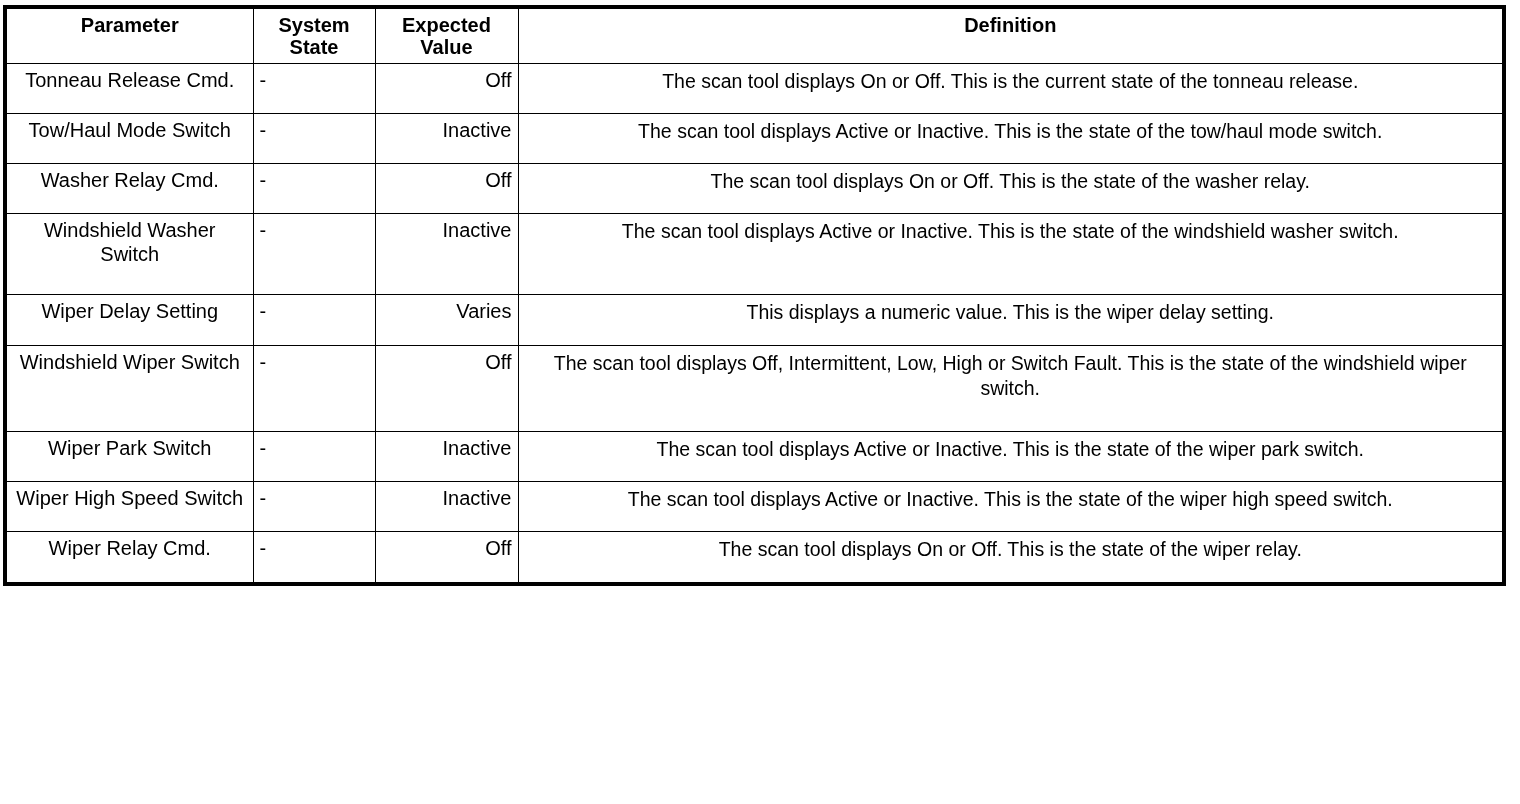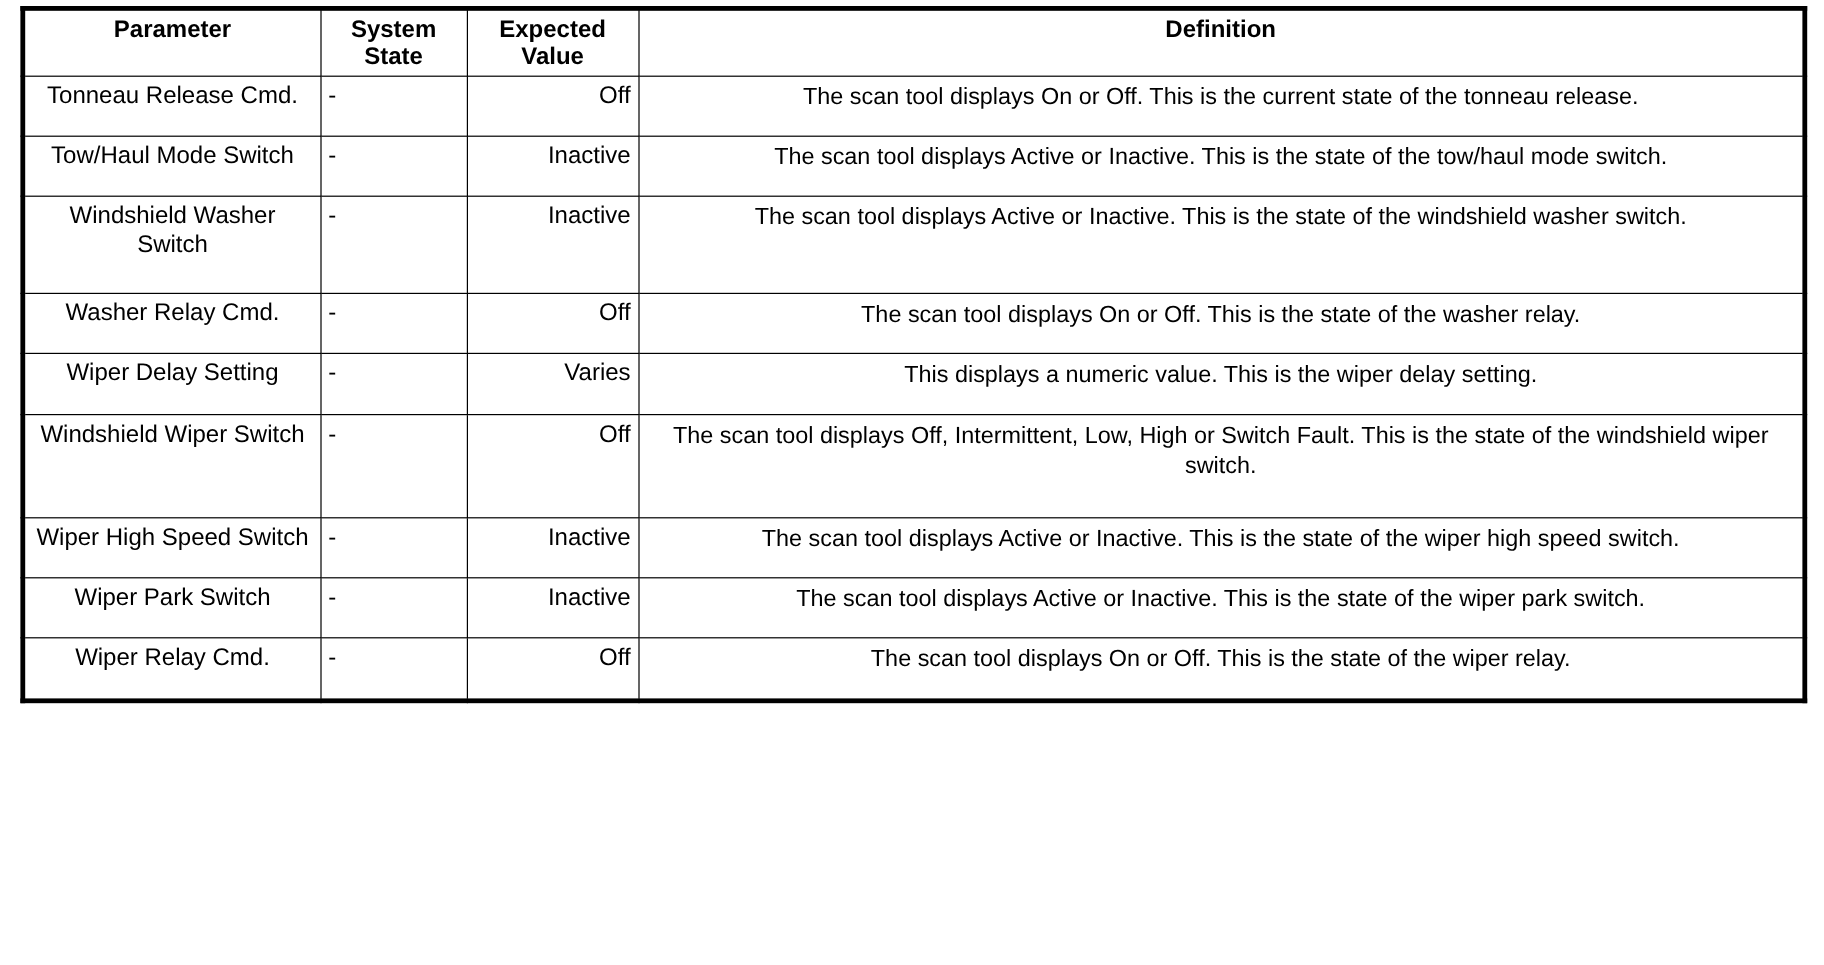--- a/index.html
+++ b/index.html
@@ -12,21 +12,21 @@
     height: 804px;
     font-family: "Liberation Sans", sans-serif;
     color: #000000;
     overflow: hidden;
   }
   .page {
     position: relative;
     width: 1520px;
     height: 592px;
     box-sizing: border-box;
-    padding: 5px 14px 6px 17px;
+    padding: 5px 14px 6px 3px;
   }
   table.spec-table {
     width: 100%;
     height: 100%;
     border-collapse: collapse;
     table-layout: fixed;
     border: 4px solid #000;
   }
   table.spec-table th,
   table.spec-table td {
@@ -106,54 +106,54 @@
           <td class="cell-expected">Off</td>
           <td class="cell-def">The scan tool displays On or Off. This is the current state of the tonneau release.</td>
         </tr>
         <tr>
           <td class="cell-param">Tow/Haul Mode Switch</td>
           <td class="cell-state">-</td>
           <td class="cell-expected">Inactive</td>
           <td class="cell-def">The scan tool displays Active or Inactive. This is the state of the tow/haul mode switch.</td>
         </tr>
         <tr>
+          <td class="cell-param">Washer Relay Cmd.</td>
+          <td class="cell-state">-</td>
+          <td class="cell-expected">Off</td>
+          <td class="cell-def">The scan tool displays On or Off. This is the state of the washer relay.</td>
+        </tr>
+        <tr>
           <td class="cell-param">Windshield Washer Switch</td>
           <td class="cell-state">-</td>
           <td class="cell-expected">Inactive</td>
           <td class="cell-def">The scan tool displays Active or Inactive. This is the state of the windshield washer switch.</td>
-        </tr>
-        <tr>
-          <td class="cell-param">Washer Relay Cmd.</td>
-          <td class="cell-state">-</td>
-          <td class="cell-expected">Off</td>
-          <td class="cell-def">The scan tool displays On or Off. This is the state of the washer relay.</td>
         </tr>
         <tr>
           <td class="cell-param">Wiper Delay Setting</td>
           <td class="cell-state">-</td>
           <td class="cell-expected">Varies</td>
           <td class="cell-def">This displays a numeric value. This is the wiper delay setting.</td>
         </tr>
         <tr>
           <td class="cell-param">Windshield Wiper Switch</td>
           <td class="cell-state">-</td>
           <td class="cell-expected">Off</td>
           <td class="cell-def">The scan tool displays Off, Intermittent, Low, High or Switch Fault. This is the state of the windshield wiper switch.</td>
         </tr>
         <tr>
+          <td class="cell-param">Wiper Park Switch</td>
+          <td class="cell-state">-</td>
+          <td class="cell-expected">Inactive</td>
+          <td class="cell-def">The scan tool displays Active or Inactive. This is the state of the wiper park switch.</td>
+        </tr>
+        <tr>
           <td class="cell-param">Wiper High Speed Switch</td>
           <td class="cell-state">-</td>
           <td class="cell-expected">Inactive</td>
           <td class="cell-def">The scan tool displays Active or Inactive. This is the state of the wiper high speed switch.</td>
-        </tr>
-        <tr>
-          <td class="cell-param">Wiper Park Switch</td>
-          <td class="cell-state">-</td>
-          <td class="cell-expected">Inactive</td>
-          <td class="cell-def">The scan tool displays Active or Inactive. This is the state of the wiper park switch.</td>
         </tr>
         <tr>
           <td class="cell-param">Wiper Relay Cmd.</td>
           <td class="cell-state">-</td>
           <td class="cell-expected">Off</td>
           <td class="cell-def">The scan tool displays On or Off. This is the state of the wiper relay.</td>
         </tr>
       </tbody>
   </table>
 </div>

